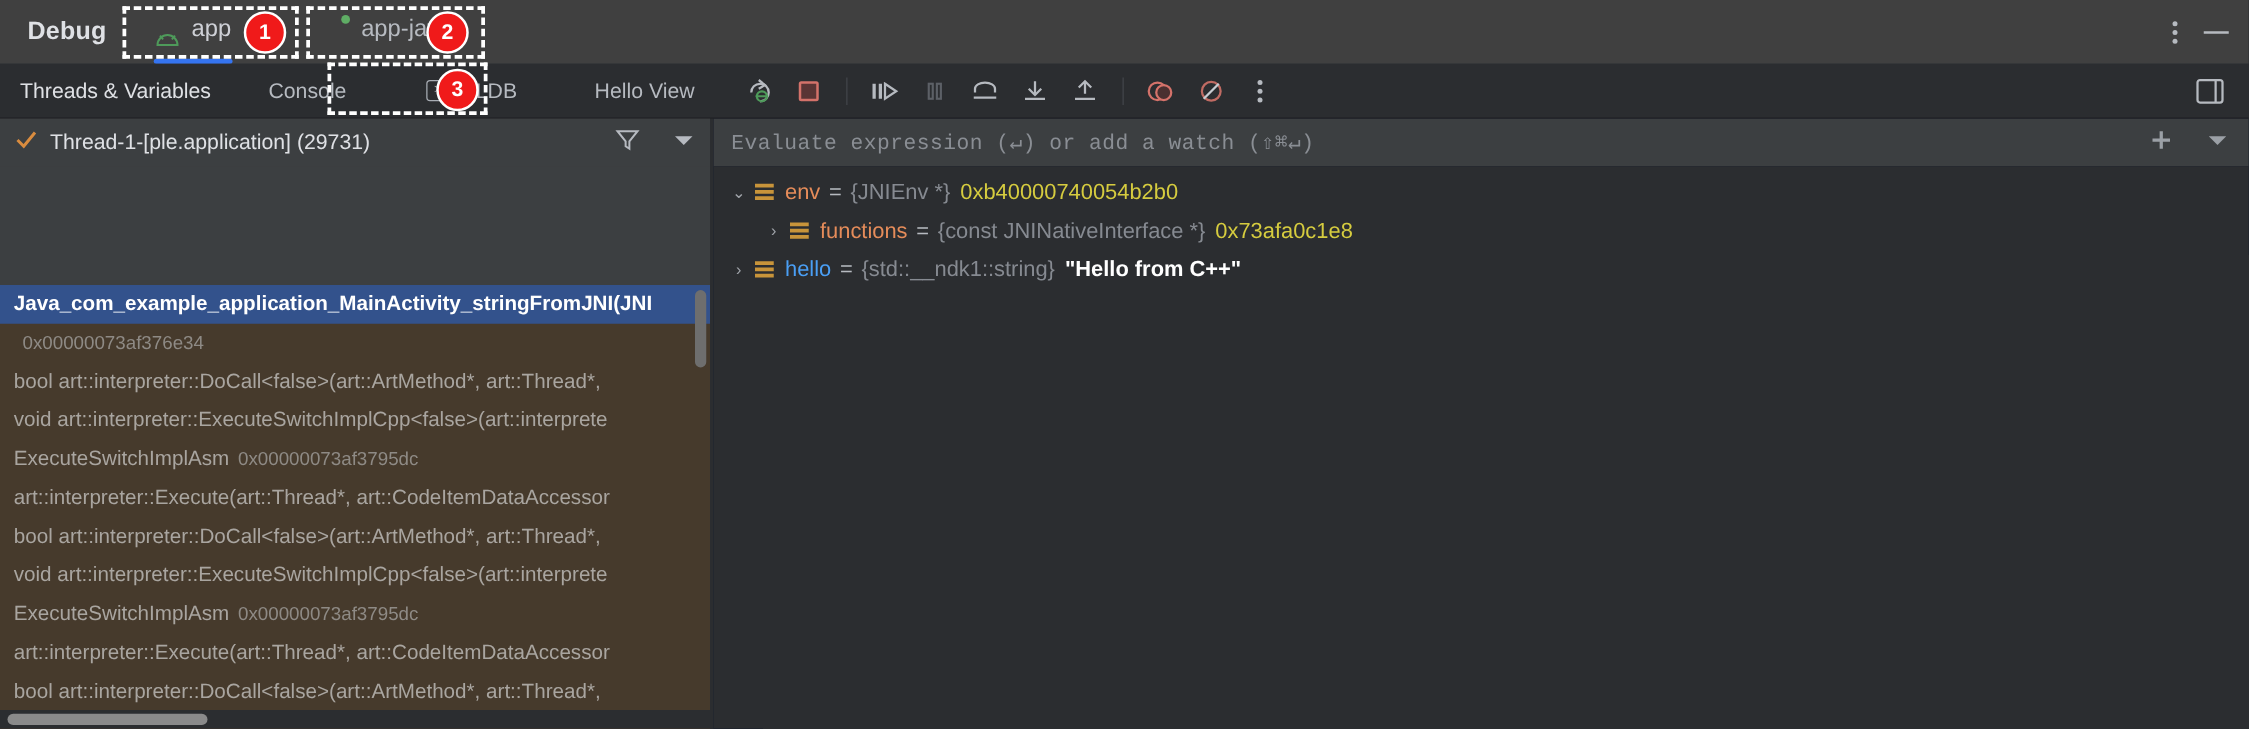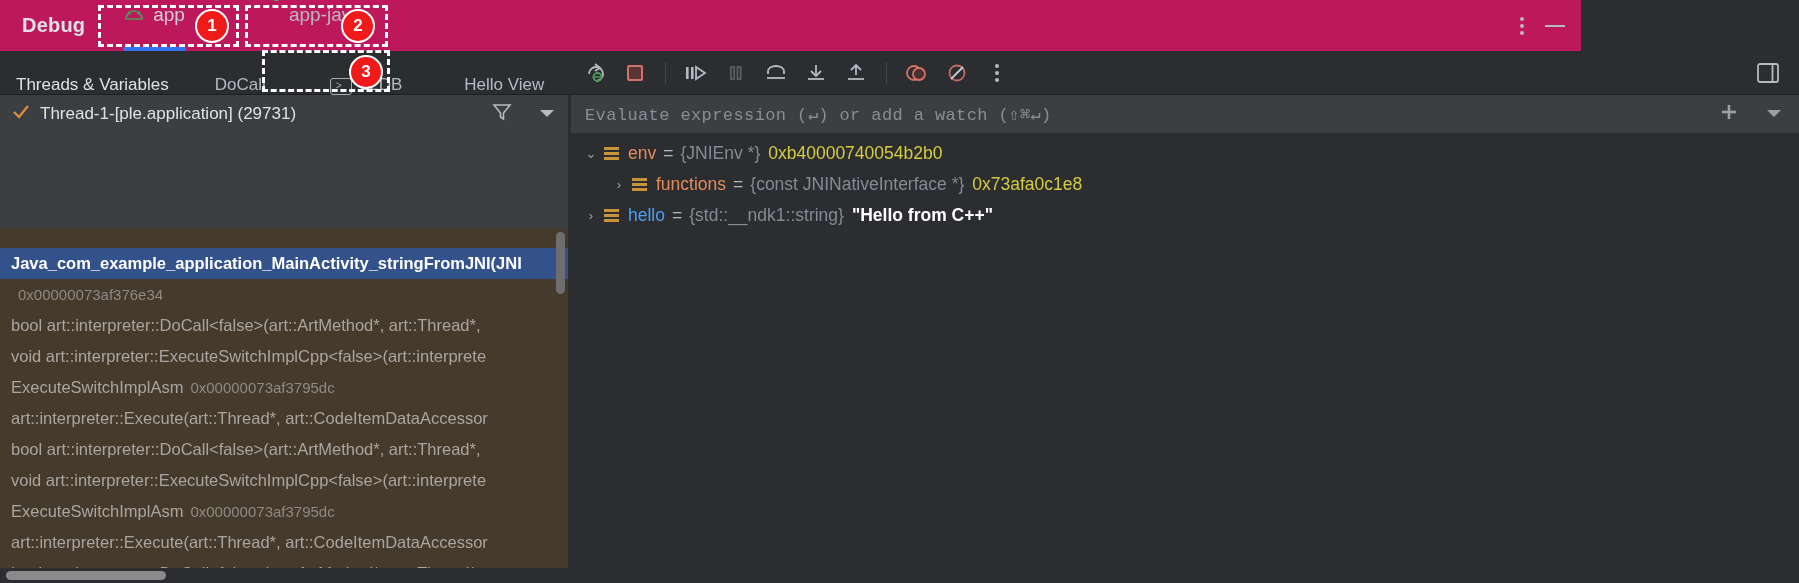--- a/index.html
+++ b/index.html
@@ -7,32 +7,32 @@
     width:1799px; height:583px;
     background:#2b2d30;
     font-family:"Liberation Sans", sans-serif;
     overflow:hidden;
     color:#dfe1e5;
   }
   .root { position:relative; width:1799px; height:583px; }
 
   
   .tw-header {
-    position:absolute; top:0; left:0; width:1581px; height:51px;
-    background:#be185d;
+    position:absolute; top:0; left:0; width:1799px; height:51px;
+    background:#404040;
     display:flex; align-items:center;
   }
   .tw-title {
     font-size:20px; font-weight:bold; color:#dfe1e5;
     margin-left:22px; letter-spacing:.2px;
   }
   .run-tabs { display:flex; align-items:center; margin-left:22px; height:51px; }
   .run-tab {
-    display:flex; align-items:flex-start; gap:9px;
-    height:51px; padding:4px 17px; position:relative;
+    display:flex; align-items:flex-end; gap:9px;
+    height:51px; padding:16px 17px; position:relative;
     font-size:19px; color:#b6bac0;
   }
   .run-tab.selected { color:#ced0d6; }
   .run-tab.selected::after {
     content:""; position:absolute; left:16px; right:16px; bottom:0;
     height:4px; background:#3574f0; border-radius:2px;
   }
   .android-ico { width:20px; height:13px; position:relative; display:inline-block; }
   .dot-green {
     width:7px; height:7px; border-radius:50%; background:#5fad65;
@@ -46,21 +46,21 @@
   .minimize { width:20px; height:2px; background:#b6bac0; }
 
   
   .tabbar {
     position:absolute; top:51px; left:0; width:1799px; height:44px;
     background:#2b2d30; display:flex; align-items:center;
     border-bottom:1px solid #1e1f22;
   }
   .vtab {
     font-size:17px; color:#b6bac0; padding:0 16px; height:44px;
-    display:flex; align-items:flex-end; gap:8px; white-space:nowrap;
+    display:flex; align-items:center; gap:8px; white-space:nowrap;
   }
   .vtab.active { color:#dfe1e5; }
   .lldb-ico {
     width:22px; height:17px; border:1.6px solid #a8adb4; border-radius:3px;
     display:inline-flex; align-items:center; justify-content:center;
     font-size:10px; color:#a8adb4; font-family:"Liberation Mono", monospace;
     letter-spacing:-1px;
   }
   .toolbar { display:flex; align-items:center; gap:6px; margin-left:18px; }
   .tb-btn {
@@ -86,21 +86,21 @@
   
   .frames {
     position:absolute; left:0; top:133px; width:568px; height:435px;
     background:#463a2c; overflow:hidden;
   }
   .frame-row {
     height:31px; display:flex; align-items:center;
     padding-left:11px; white-space:nowrap; overflow:hidden;
     font-size:16.5px; color:#a9a5a0;
   }
-  .frame-row.selected { background:#33528c; color:#ffffff; font-weight:bold;margin-top:20px; }
+  .frame-row.selected { background:#33528c; color:#ffffff; font-weight:bold; }
   .frame-addr { color:#8e8a85; font-size:15px; margin-left:7px; }
 
   .vscroll {
     position:absolute; right:3px; top:4px; width:9px; height:62px;
     background:#6e6e6e; border-radius:5px;
   }
   .hscroll-track {
     position:absolute; left:0; bottom:0; width:568px; height:15px;
     background:#2b2d30;
   }
@@ -188,21 +188,21 @@
         </span>
       <span class="minimize"></span>
     </div>
   </div>
 
   <div class="tabbar">
     <div class="vtab active">
       <span>Threads &amp; Variables</span>
     </div>
     <div class="vtab" style="margin-left:14px;">
-      <span>DoCall</span>
+      <span>Console</span>
     </div>
     <div class="vtab" style="margin-left:32px;">
       <span class="lldb-ico">&gt;_</span>
       <span>LLDB</span>
     </div>
     <div class="vtab" style="margin-left:30px;">
       <span>Hello View</span>
     </div>
 
     <div class="toolbar">

